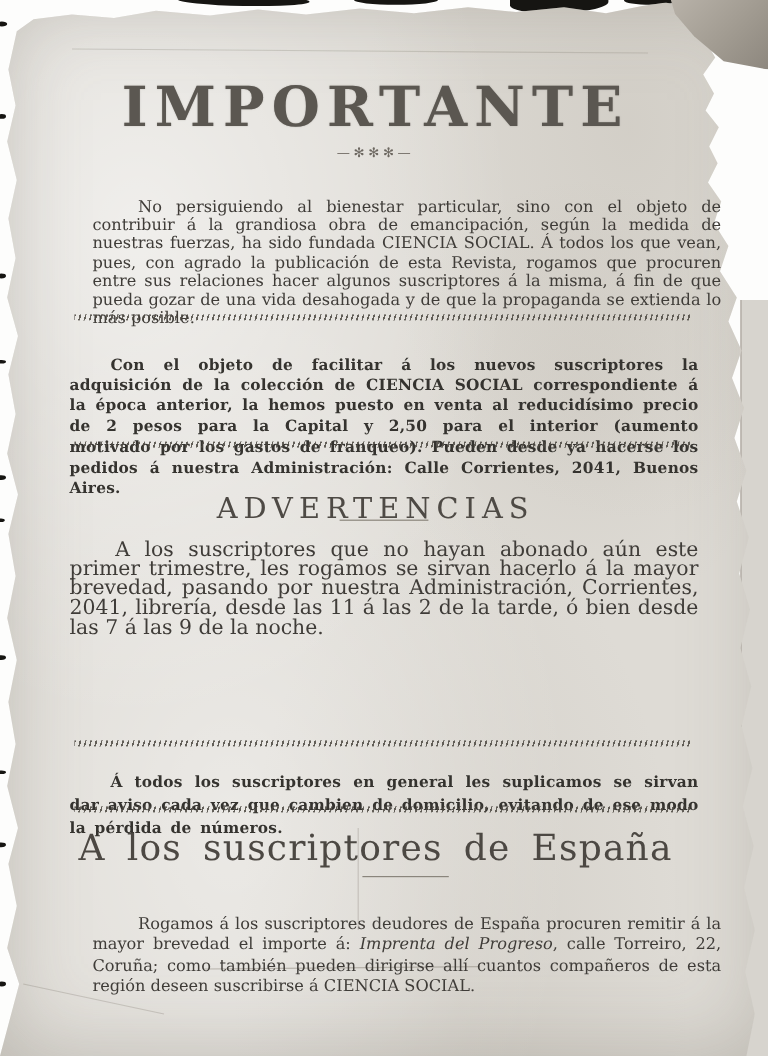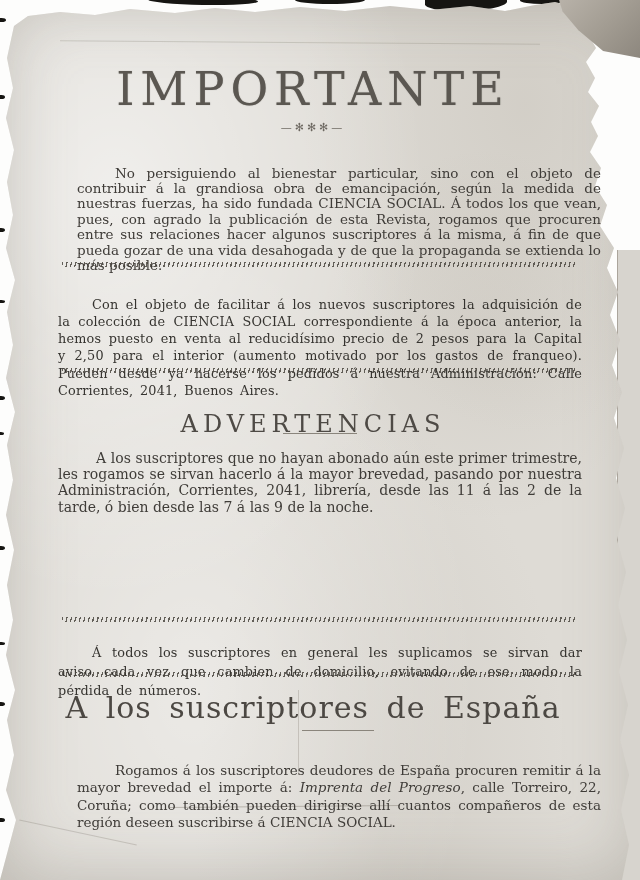--- a/index.html
+++ b/index.html
@@ -48,21 +48,21 @@
     background:linear-gradient(135deg,#bab4ab 0%,#a29c92 55%,#8d877e 100%);
     clip-path:polygon(8% 0,100% 0,100% 100%,58% 88%,30% 52%,12% 20%);
   }
   .crease{position:absolute;z-index:2;pointer-events:none;}
 
   .content{position:absolute;inset:0;z-index:3;color:#3f3c38;}
   .content > *{position:absolute;}
 
   .title{
     left:0;right:14px;top:66px;text-align:center;
-    font-size:46px;line-height:1;font-weight:400;
+    font-size:46px;line-height:1;font-weight:700;
     letter-spacing:6px;color:#5b5751;
     text-shadow:0 0 1px rgba(90,86,80,.5);
   }
   .ornament{
     left:0;right:14px;top:121px;text-align:center;
     font-size:11px;letter-spacing:3px;color:#6d6861;
   }
   .body-par{
     left:58px;width:524px;text-align:justify;text-indent:38px;
     font-size:13.5px;line-height:15.4px;margin-left:19px;
@@ -72,35 +72,35 @@
     left:62px;width:513px;height:5px;z-index:3;
     background:repeating-linear-gradient(105deg,#4a463f 0 1.3px,rgba(0,0,0,0) 1.3px 4.3px);
     opacity:.85;
   }
   .hatch-1{top:262px;}
   .hatch-2{top:368px;}
   .hatch-3{top:617px;}
   .hatch-4{top:672px;}
   .bold-par{
     left:58px;width:524px;text-align:justify;text-indent:34px;
-    font-weight:normal;font-size:12.8px;line-height:17.2px;
+    font-weight:bold;font-size:12.8px;line-height:17.2px;
     word-spacing:2.5px;letter-spacing:.2px;color:#35332f;
   }
   .notice-1{top:283px;}
   .notice-2{top:630px;line-height:19px;}
   .adv-heading{
     left:0;right:14px;top:398px;text-align:center;
     font-size:24px;font-weight:400;letter-spacing:5px;
     color:#4e4a45;margin:12px;
   }
   .adv-underline{top:433px;left:283px;width:74px;border-top:1px solid #8a857c;}
   .adv-block{top:450px;left:58px;width:524px;}
   .adv-block p{
     margin:0;text-align:justify;text-indent:38px;
-    font-size:14px;line-height:16.2px;
+    font-size:17px;line-height:16.2px;
   }
   .esp-heading{
     left:0;right:14px;top:690px;text-align:center;
     font-size:30px;font-weight:400;letter-spacing:1px;word-spacing:7px;
     color:#4c4843;margin:0;
   }
   .esp-underline{top:730px;left:302px;width:72px;border-top:1px solid #8a857c;}
   .esp-par{top:748px;line-height:17.5px;}
   .italic{font-style:italic;}
 </style>

